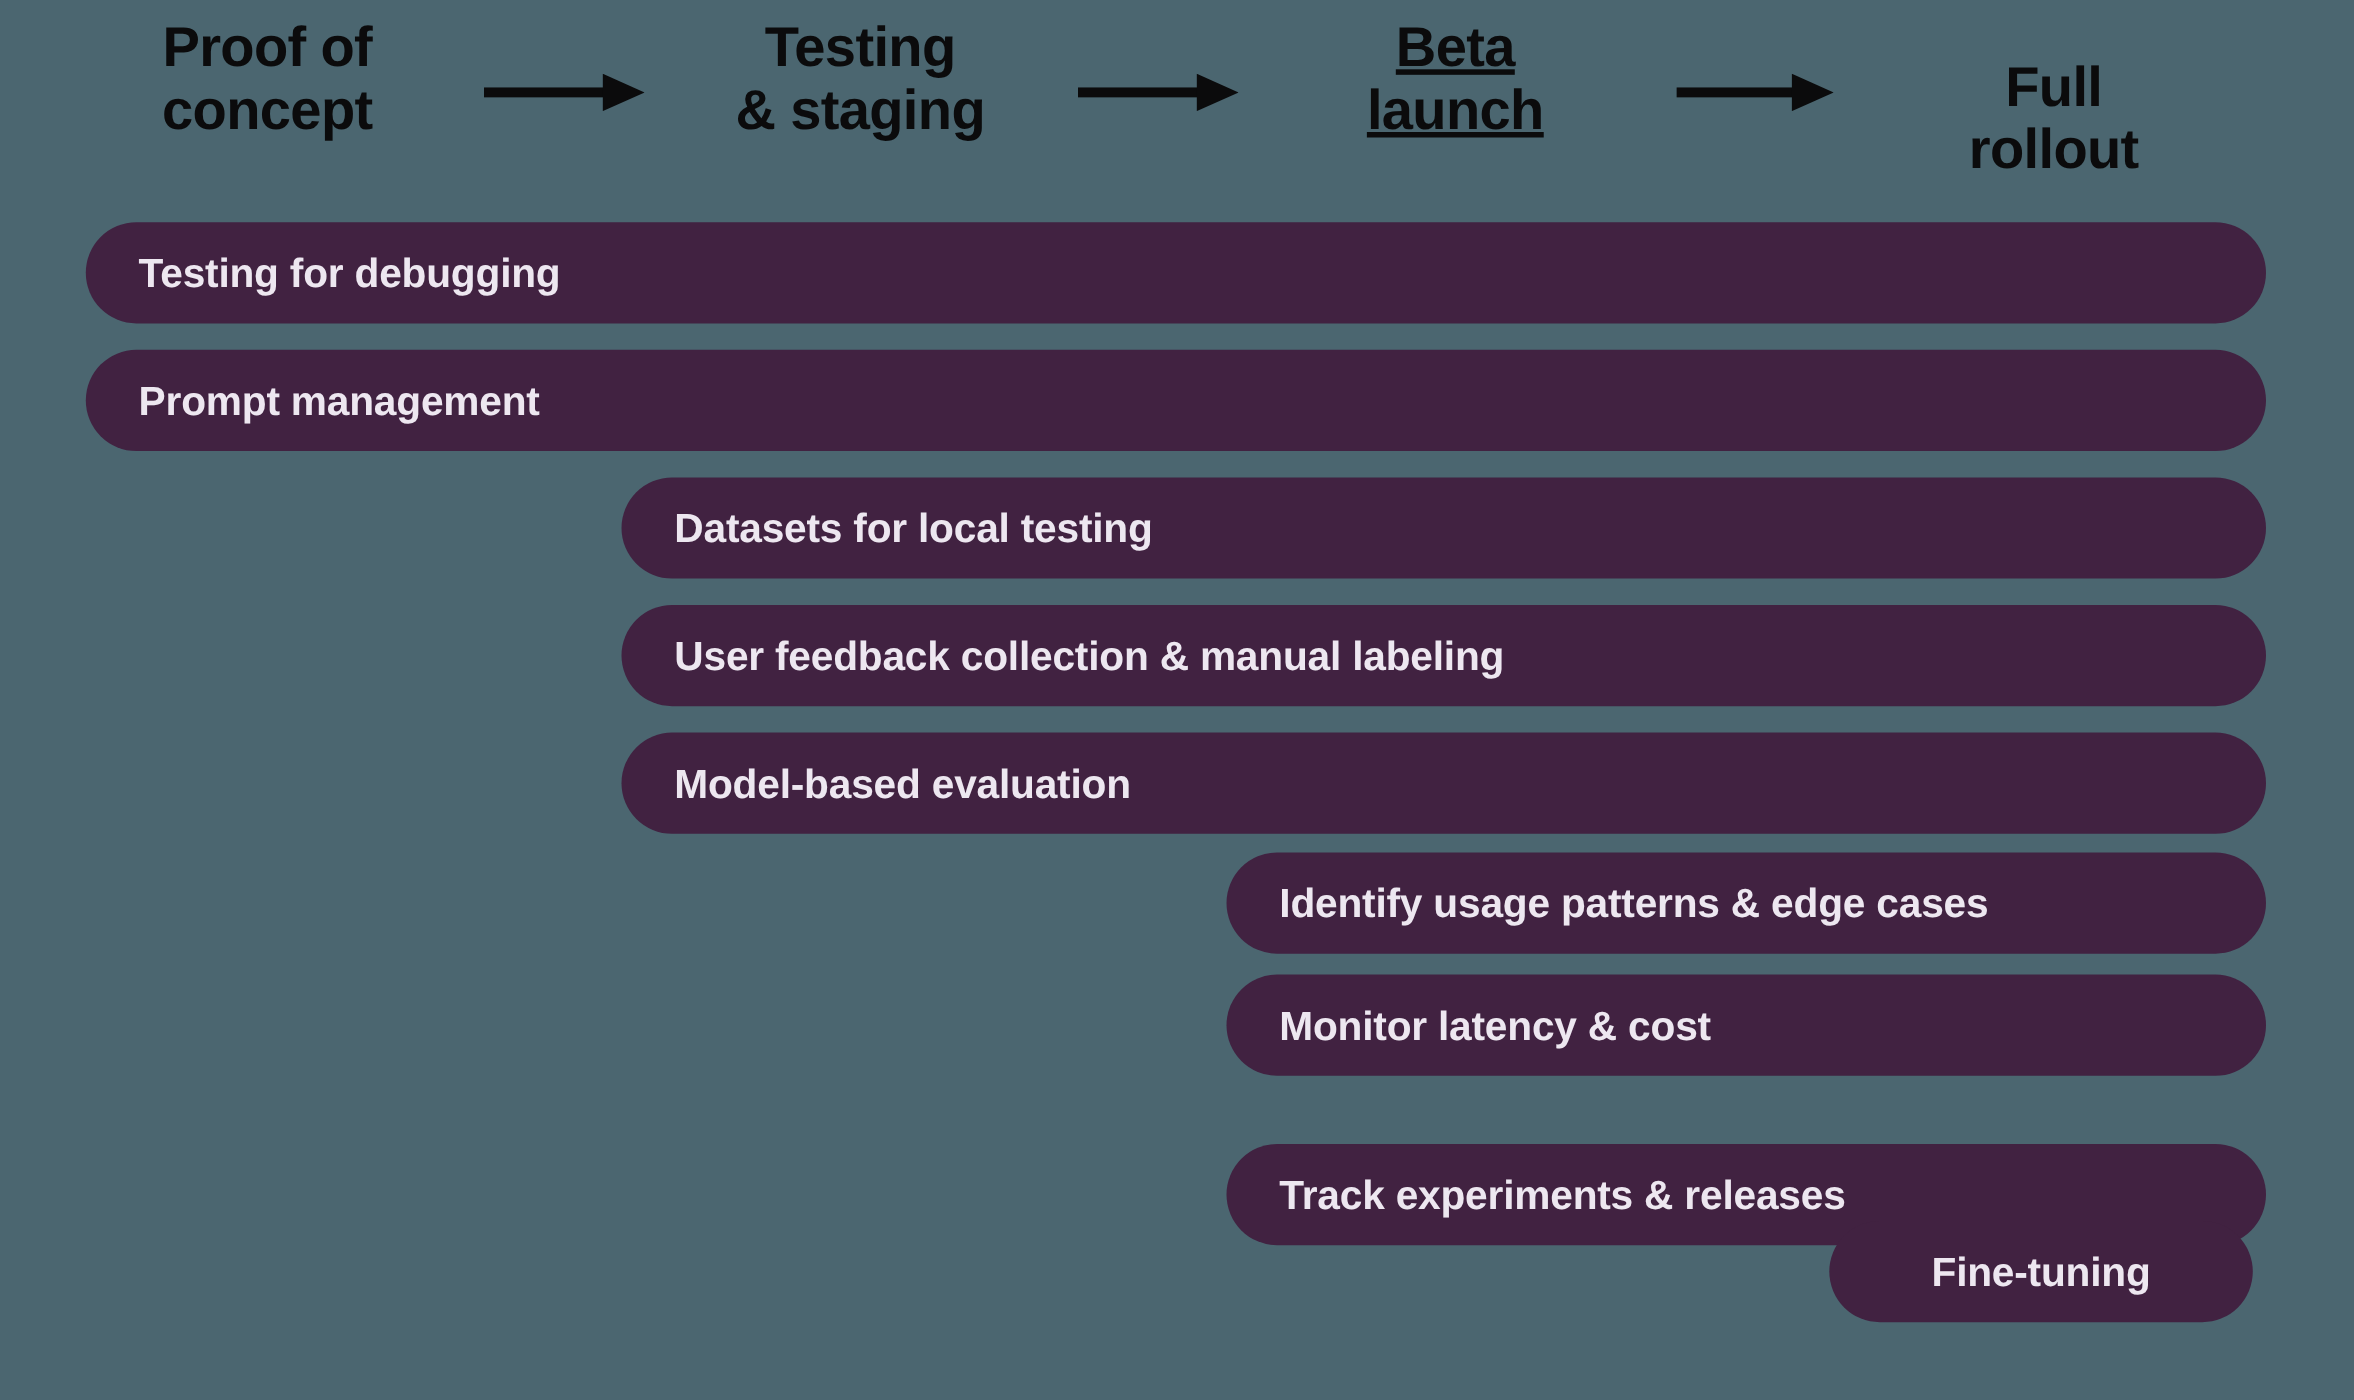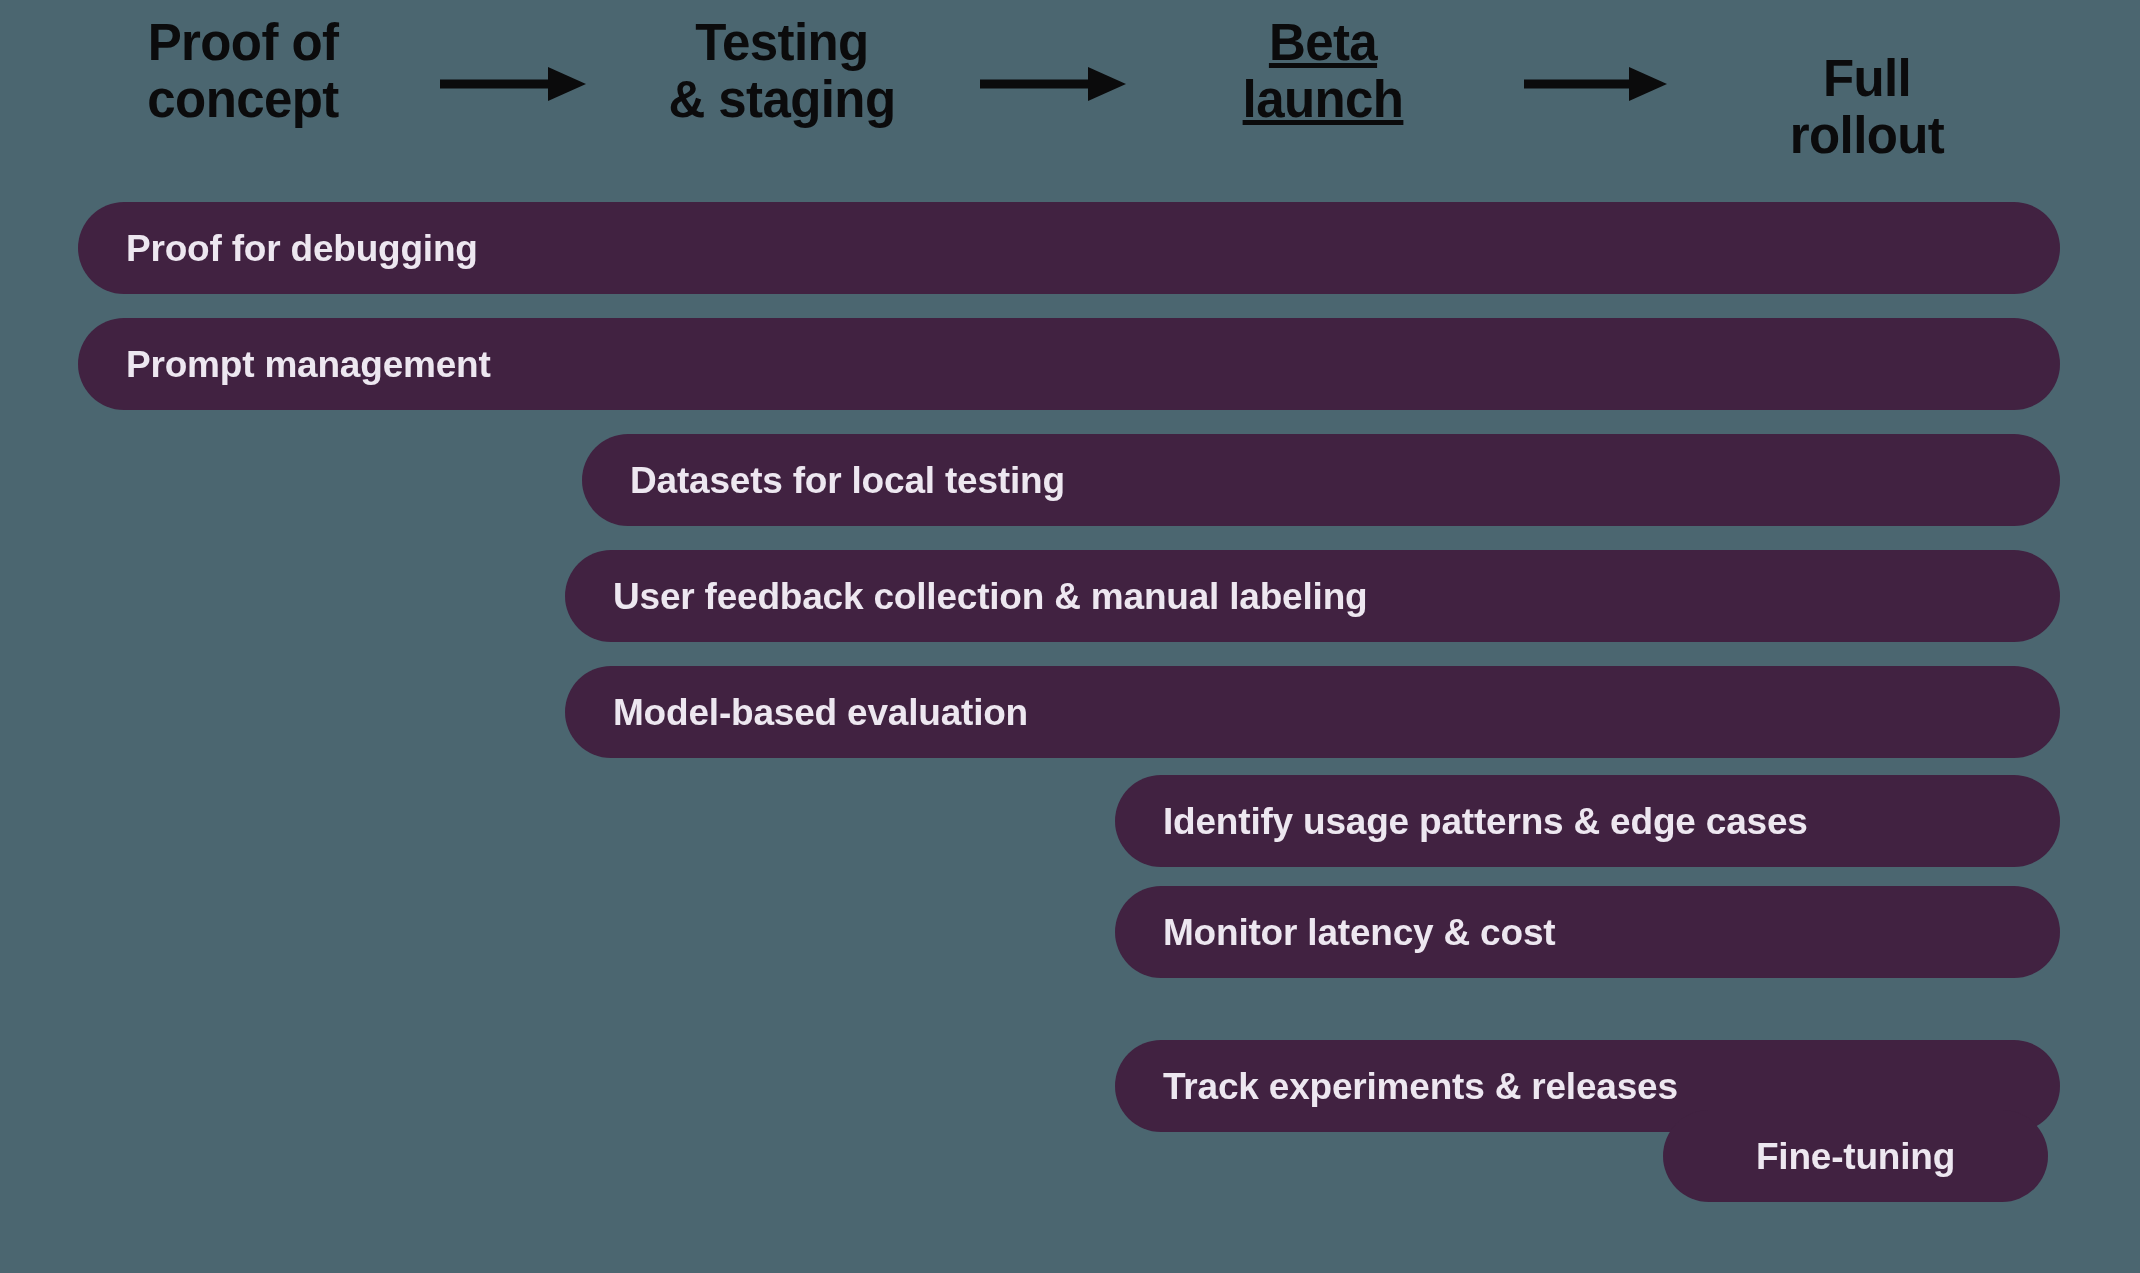--- a/index.html
+++ b/index.html
@@ -92,26 +92,26 @@
       </div>
       <div class="arrow" style="left: 1524px; width: 143px;">
         <svg width="143" height="34" viewBox="0 0 143 34">
           <rect x="0" y="12.5" width="109" height="9" fill="#0B0B0C"></rect>
           <polygon points="105,0 143,17 105,34" fill="#0B0B0C"></polygon>
         </svg>
       </div>
     </div>
   <div id="bar-layer">
       <div class="bar align-left" style="left: 78px; right: 80px; top: 202px;">
-        <span class="bar-label">Proof for debugging</span>
+        <span class="bar-label">Testing for debugging</span>
       </div>
       <div class="bar align-left" style="left: 78px; right: 80px; top: 318px;">
         <span class="bar-label">Prompt management</span>
       </div>
-      <div class="bar align-left" style="left: 582px; right: 80px; top: 434px;">
+      <div class="bar align-left" style="left: 565px; right: 80px; top: 434px;">
         <span class="bar-label">Datasets for local testing</span>
       </div>
       <div class="bar align-left" style="left: 565px; right: 80px; top: 550px;">
         <span class="bar-label">User feedback collection &amp; manual labeling</span>
       </div>
       <div class="bar align-left" style="left: 565px; right: 80px; top: 666px;">
         <span class="bar-label">Model-based evaluation</span>
       </div>
       <div class="bar align-left" style="left: 1115px; right: 80px; top: 775px;">
         <span class="bar-label">Identify usage patterns &amp; edge cases</span>

